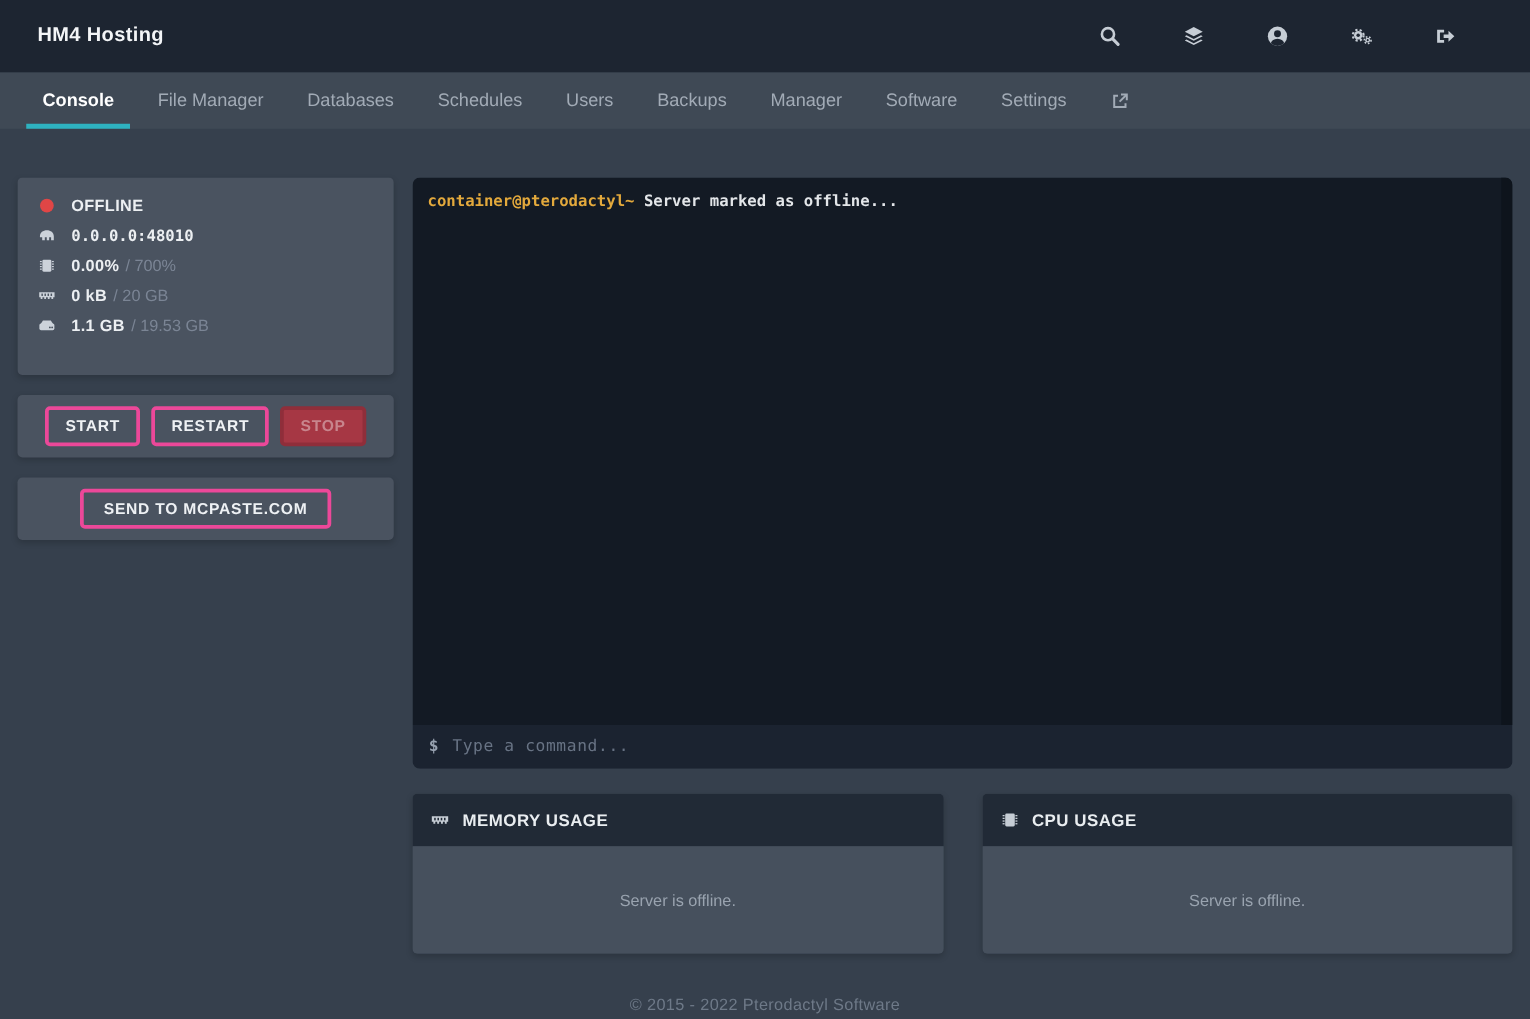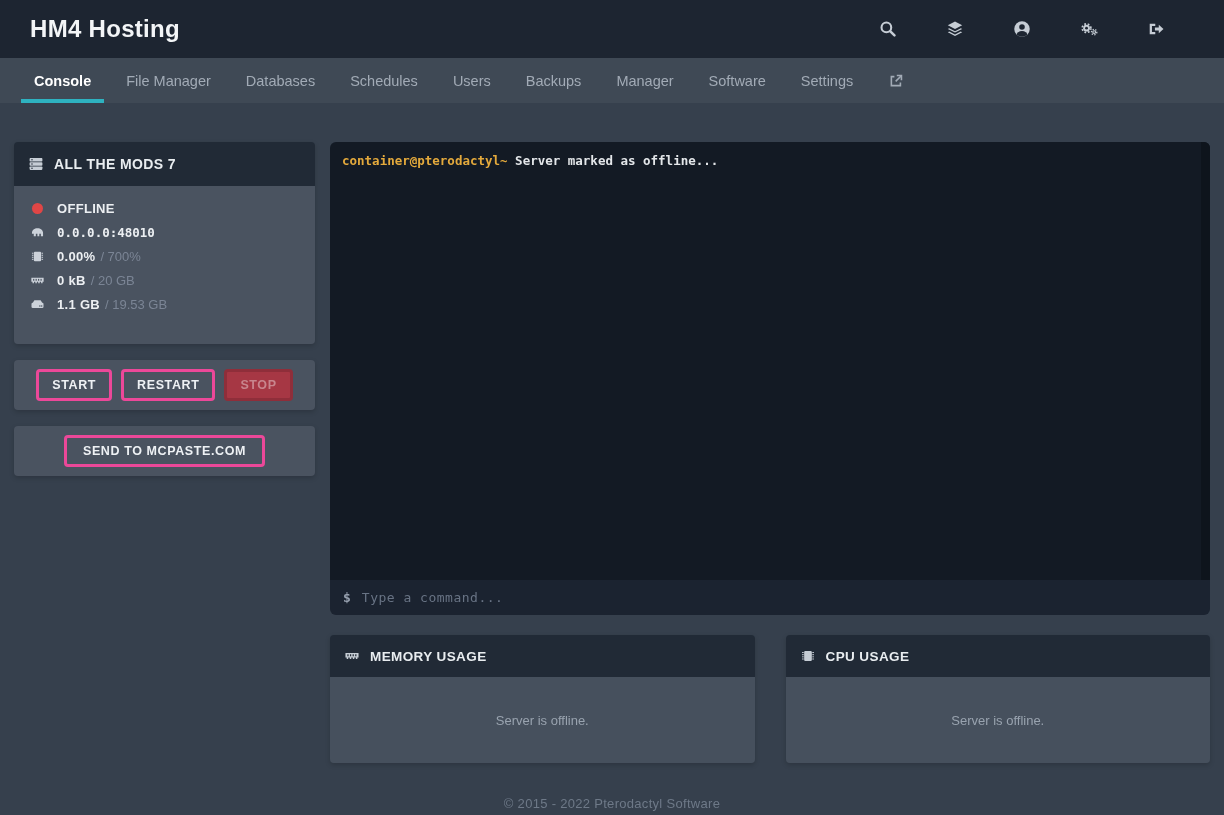--- a/index.html
+++ b/index.html
@@ -8,21 +8,21 @@
     background: #36404d;
     font-family: "Liberation Sans", sans-serif;
     overflow: hidden;
   }
 
   
   .app-header {
     height: 58px; background: #1d2531;
     display: flex; align-items: center; padding: 0 30px;
   }
-  .app-title { color: #f3f5f7; font-size: 24px; font-weight: 700; letter-spacing: .3px; }
+  .app-title { color: #f3f5f7; font-size: 16px; font-weight: 700; letter-spacing: .3px; }
   .header-icons { margin-left: auto; display: flex; align-items: center; gap: 47px; padding-right: 28px; }
   .hicon { width: 20px; height: 20px; color: #c6cdd5; display: flex; align-items: center; justify-content: center; cursor: pointer; }
   .hicon svg { width: 18px; height: 18px; display: block; }
 
   
   .sub-nav { height: 45px; background: #3f4955; display: flex; align-items: stretch; padding: 0 20px; }
   .nav-tab {
     display: flex; align-items: center; padding: 0 14px; margin-right: 7px;
     color: #a2abb6; font-size: 14.5px; position: relative; cursor: pointer; white-space: nowrap;
   }
@@ -189,33 +189,20 @@
       <path d="M16.3 3.7 L9.6 10.4"></path>
     </svg>
   </div>
 </nav>
 
 <div class="main">
 
   <div class="left-col">
 
     <div class="card">
-      <div class="card-header">
-        <svg viewBox="0 0 20 20" fill="currentColor">
-          <rect x="2" y="2.6" width="16" height="4.2" rx="1"></rect>
-          <rect x="2" y="7.9" width="16" height="4.2" rx="1"></rect>
-          <rect x="2" y="13.2" width="16" height="4.2" rx="1"></rect>
-          <g fill="#212a36">
-            <circle cx="5" cy="4.7" r=".9"></circle>
-              <circle cx="5" cy="10" r=".9"></circle>
-              <circle cx="5" cy="15.3" r=".9"></circle>
-          </g>
-        </svg>
-        <span>ALL THE MODS 7</span>
-      </div>
       <div class="details-body">
         <div class="detail-row">
           <span class="detail-icon">
               <span class="status-dot"></span>
             </span>
           <span class="detail-strong">OFFLINE</span>
         </div>
         <div class="detail-row">
           <span class="detail-icon">
             <svg viewBox="0 0 20 20" fill="currentColor">

